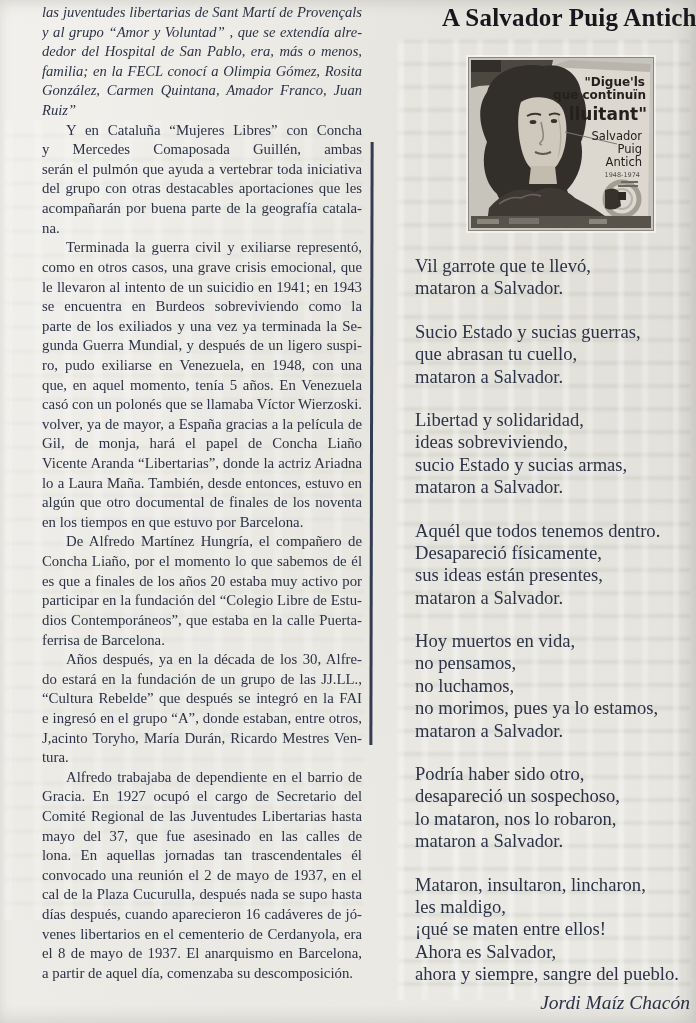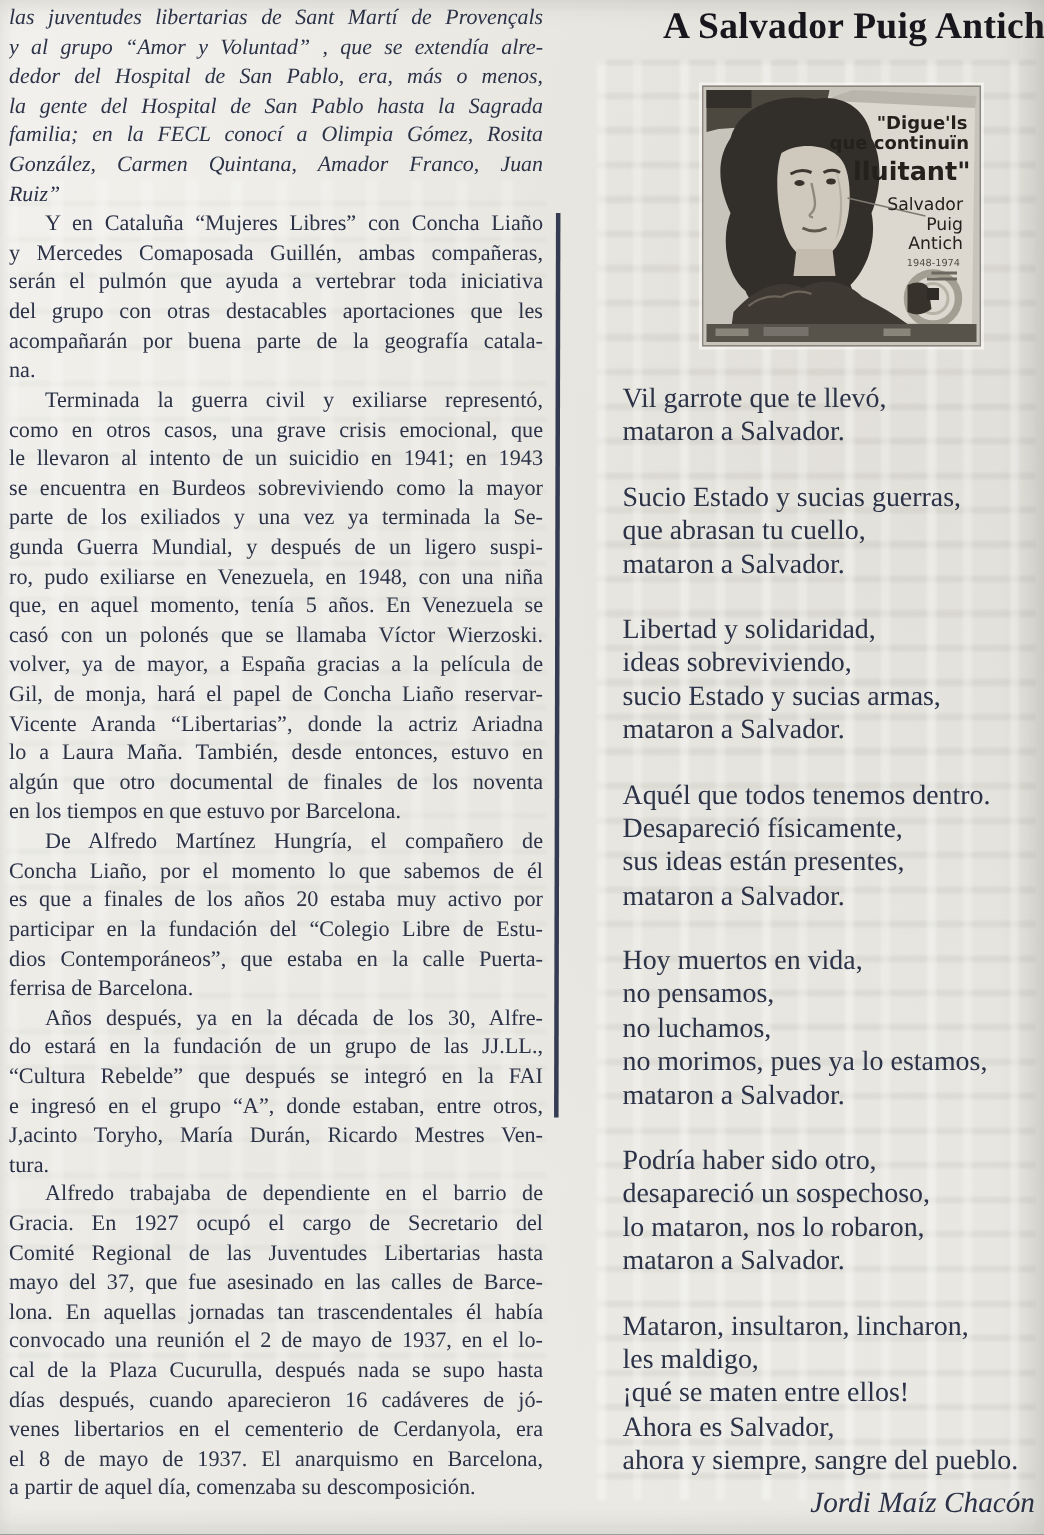--- a/index.html
+++ b/index.html
@@ -33,21 +33,21 @@
 
   
   .lcol {
     position:absolute; left:6px; top:3px; width:356px; z-index:2;
     color:#2c3247;
   }
   .para { margin:0; }
   .tl {
     height:19.615px; line-height:19.615px; overflow:hidden;
     font-size:14.8px;
-    text-align:justify; text-align-last:justify;
+    text-align:justify; text-align-last:justify;margin-left:36px;
   }
   .para .tl:last-child { text-align-last:left; }
   .para.italic .tl { font-style:italic; font-size:14.6px; }
   .para.indent .tl:first-child { text-indent:24px; }
 
   
   .divider {
     position:absolute; left:370px; top:142px; width:2.5px; height:603px;
     background:#333c52; z-index:2; transform:rotate(0.12deg);
   }
@@ -79,21 +79,20 @@
 <div class="page">
 
   <div class="ghost ghost-right"></div>
   <div class="ghost ghost-left"></div>
 
   <div class="lcol">
     <div class="para italic">
         <div class="tl">las juventudes libertarias de Sant Martí de Provençals</div>
         <div class="tl">y al grupo “Amor y Voluntad” , que se extendía alre-</div>
         <div class="tl">dedor del Hospital de San Pablo,  era, más o menos,</div>
-        <div class="tl">la gente del Hospital de San Pablo hasta la Sagrada</div>
         <div class="tl">familia; en la FECL conocí a Olimpia Gómez, Rosita</div>
         <div class="tl">González, Carmen Quintana, Amador Franco, Juan</div>
         <div class="tl">Ruiz”</div>
       </div>
     <div class="para indent">
         <div class="tl">Y en Cataluña “Mujeres Libres” con Concha Liaño</div>
         <div class="tl">y Mercedes Comaposada Guillén, ambas compañeras,</div>
         <div class="tl">serán el pulmón que ayuda a vertebrar toda iniciativa</div>
         <div class="tl">del grupo con otras destacables aportaciones que les</div>
         <div class="tl">acompañarán por  buena parte de la geografía catala-</div>

